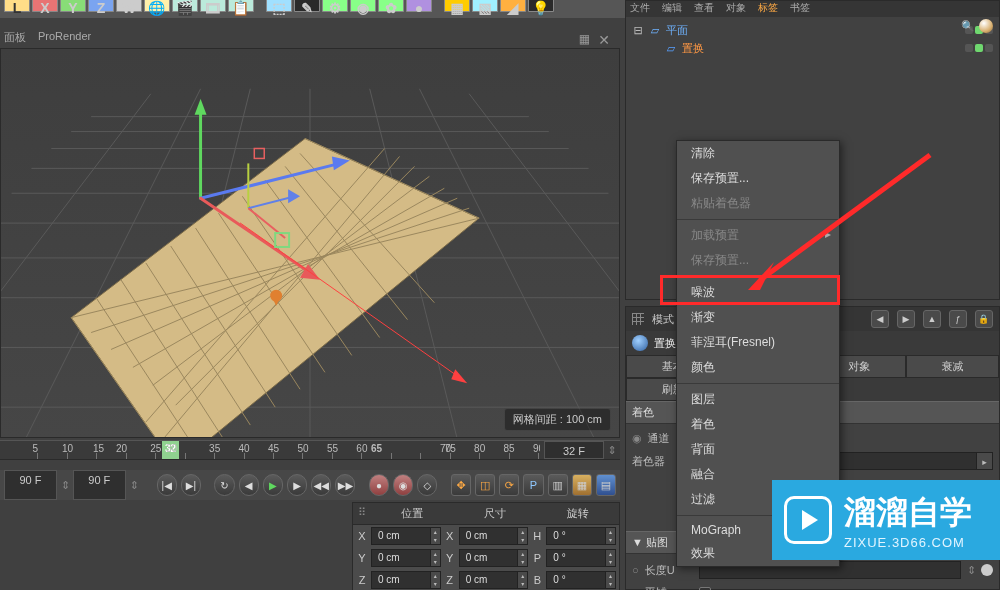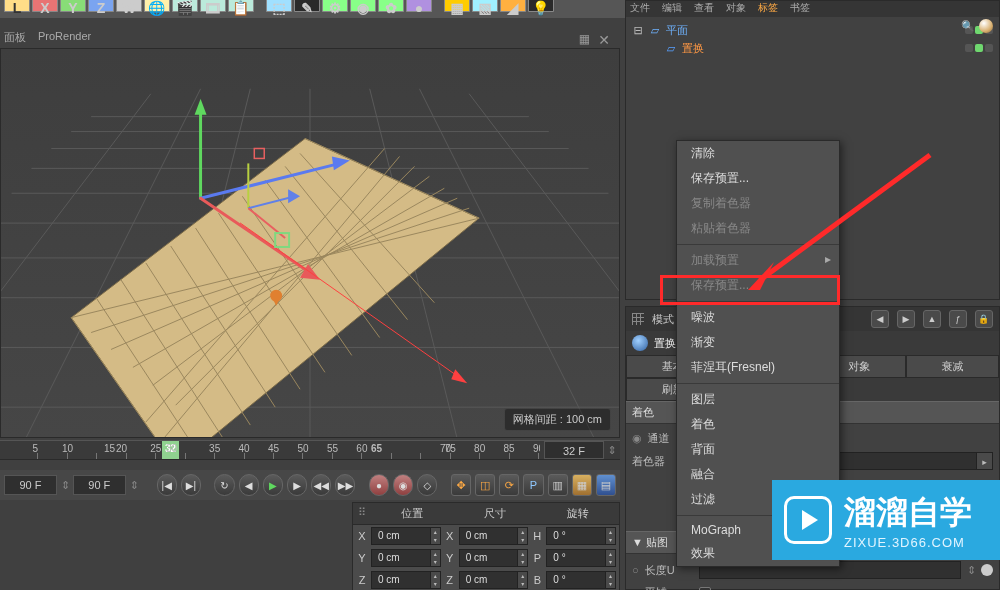--- a/index.html
+++ b/index.html
@@ -37,21 +37,21 @@
   
   .timeline { position: absolute; top: 440px; left: 0; width: 620px; height: 20px; display: flex; background: #3a3a3a; border-top:1px solid #555; border-bottom:1px solid #2a2a2a;}
   .ruler { flex:1; position: relative; overflow:hidden;}
   .ruler .tick { position: absolute; top: 2px; font-size: 10px; color: #bbb; }
   .ruler .mark { position:absolute; top:12px; width:1px; height:8px; background:#777;}
   .ruler .cursor { position:absolute; top:0; height:20px; background:#8fd28f; color:#fff; font-size:10px; padding:2px 3px; font-weight:bold;}
   .tl-range { width: 60px; background:#2f2f2f; border:1px solid #555; text-align:center; line-height:18px; margin-left:4px;}
   
   
   .transport { position: absolute; top: 470px; left: 0; width: 620px; height: 30px; display: flex; align-items:center; gap: 4px; padding: 2px 4px; background: #474747; }
-  .tr-field { width: 58px; height: 20px; background:#2f2f2f; border:1px solid #555; text-align:center; line-height:18px; color:#ccc;}
+  .tr-field { width: 58px; height: 30px; background:#2f2f2f; border:1px solid #555; text-align:center; line-height:18px; color:#ccc;}
   .tr-btn { width: 22px; height: 22px; border: 1px solid #666; border-radius: 11px; background: linear-gradient(#5a5a5a,#3a3a3a); display:flex; align-items:center; justify-content:center; color:#ddd; font-size:10px;}
   .tr-sq { width:22px; height:22px; border:1px solid #666; border-radius:3px; background:linear-gradient(#5a5a5a,#3a3a3a); display:flex; align-items:center; justify-content:center;font-size:11px;}
   .tr-key { background: linear-gradient(#c08080,#904040); }
   
   
   .coord-panel { position: absolute; top: 502px; left: 352px; width: 268px; background: #4b4b4b; border:1px solid #2a2a2a;}
   .coord-head { display: flex; background: #3a3a3a; border-bottom:1px solid #2a2a2a;}
   .coord-head div { flex:1; text-align:center; padding: 3px 0; font-size:11px; color:#ccc;}
   .coord-row { display:flex; padding:2px 3px; gap:3px;}
   .coord-row .lbl { width:12px; color:#ccc; line-height:18px; text-align:center;}
@@ -222,21 +222,21 @@
 </div>
 
 <div class="timeline">
   <div class="ruler">
     <div class="cursor" style="left:162px">32</div>
   <div class="mark" style="left: 37.4444px;"></div>
       <div class="tick" style="left: 32.4444px;">5</div>
       <div class="mark" style="left: 66.8889px;"></div>
       <div class="tick" style="left: 61.8889px;">10</div>
       <div class="mark" style="left: 96.3333px;"></div>
-      <div class="tick" style="left: 104px;">15</div>
+      <div class="tick" style="left: 93px;">15</div>
       <div class="mark" style="left: 125.778px;"></div>
       <div class="tick" style="left: 116px;">20</div>
       <div class="mark" style="left: 155.222px;"></div>
       <div class="tick" style="left: 150.222px;">25</div>
       <div class="mark" style="left: 184.667px;"></div>
       <div class="tick" style="left: 166px;">30</div>
       <div class="mark" style="left: 214.111px;"></div>
       <div class="tick" style="left: 209.111px;">35</div>
       <div class="mark" style="left: 243.556px;"></div>
       <div class="tick" style="left: 238.556px;">40</div>
@@ -420,29 +420,29 @@
       <span class="lbl">平铺</span>
       <span class="chk on"></span>
     </div>
   </div>
 
 </div>
 
 <div class="ctx" id="ctx">
     <div class="item">清除</div>
     <div class="item">保存预置...</div>
-    <div class="item dim">复制着色器</div>
     <div class="item dim">粘贴着色器</div>
     <div class="sep"></div>
     <div class="item dim sub">加载预置</div>
     <div class="item dim">保存预置...</div>
     <div class="sep"></div>
     <div class="item">噪波</div>
     <div class="item">渐变</div>
     <div class="item">菲涅耳(Fresnel)</div>
+    <div class="item">颜色</div>
     <div class="sep"></div>
     <div class="item">图层</div>
     <div class="item">着色</div>
     <div class="item">背面</div>
     <div class="item">融合</div>
     <div class="item">过滤</div>
     <div class="sep"></div>
     <div class="item sub">MoGraph</div>
     <div class="item sub">效果</div>
   </div>

